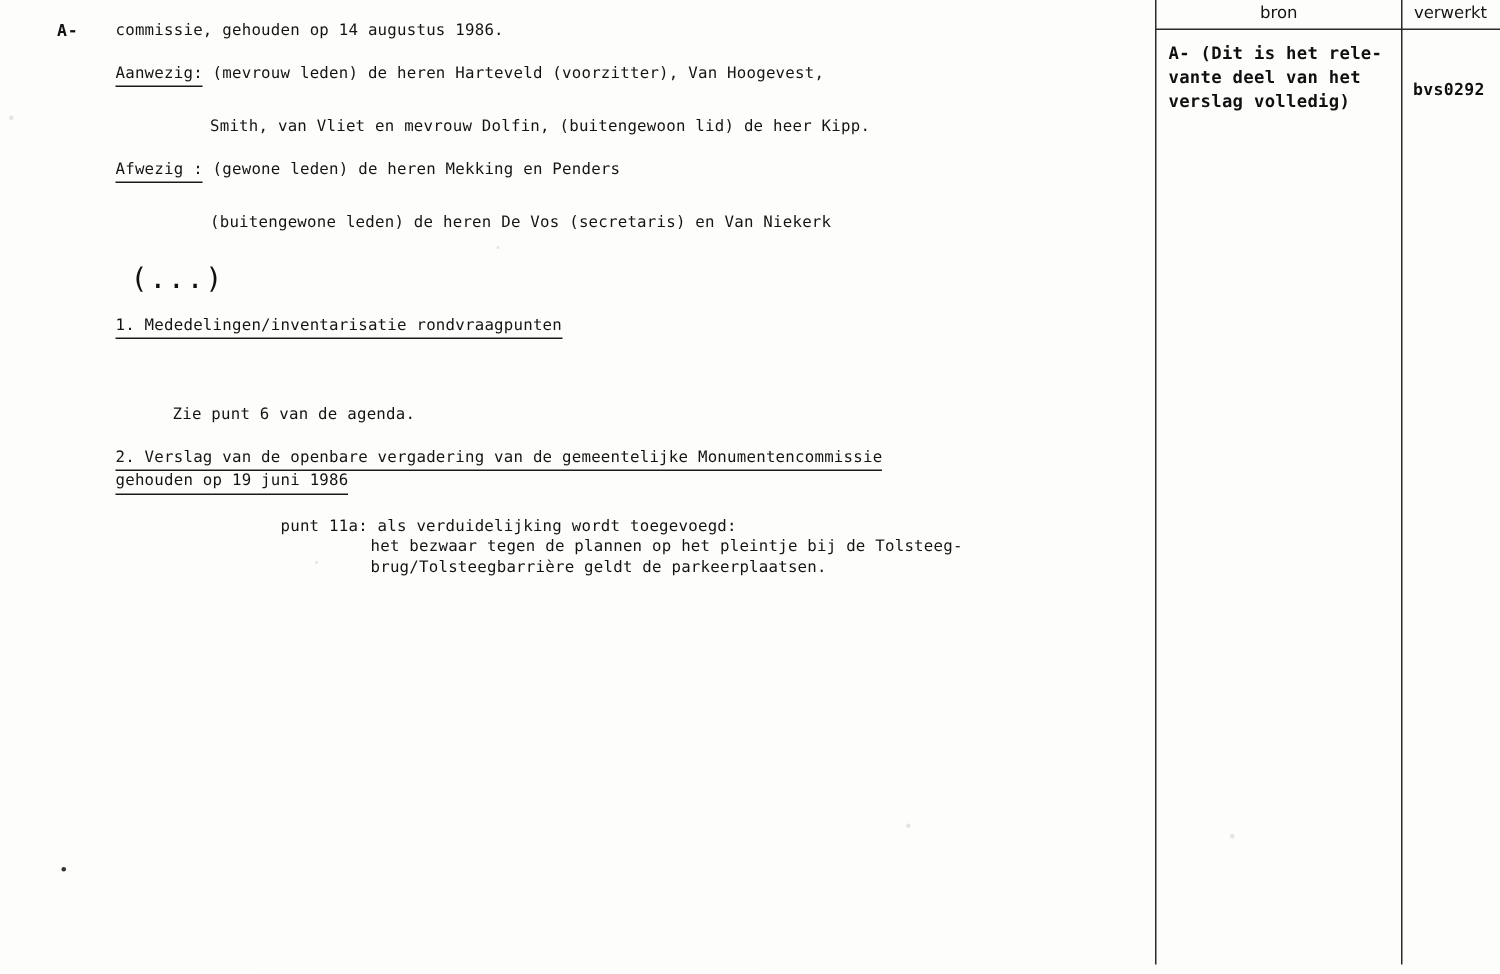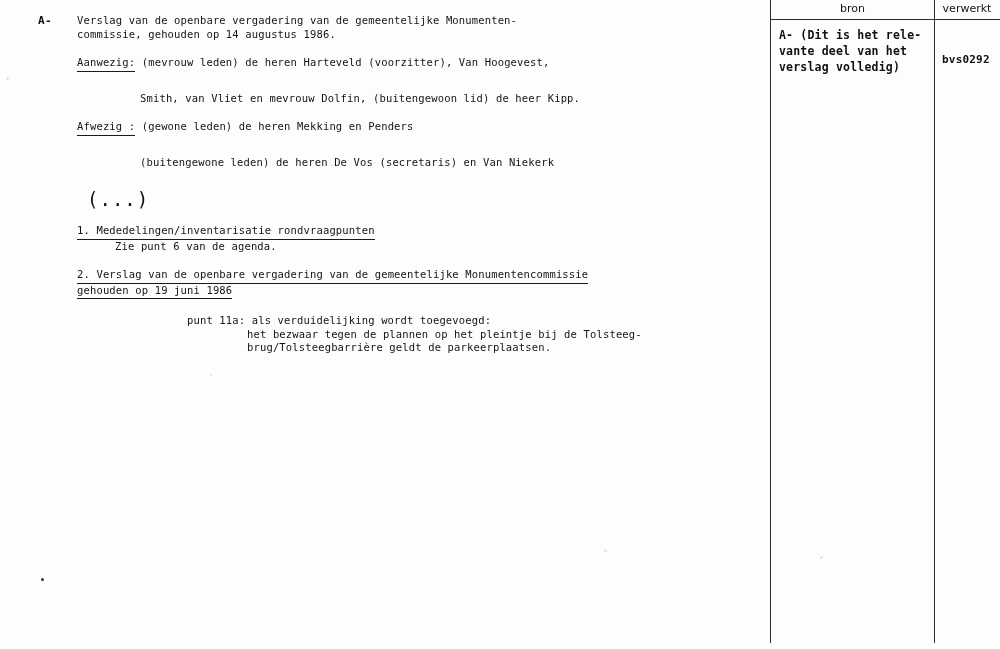--- a/index.html
+++ b/index.html
@@ -59,21 +59,21 @@
 
   .ellipsis {
     font-size: 19px;
     line-height: 20px;
     letter-spacing: 1px;
     padding-left: 10px;
     font-family: "DejaVu Sans Mono", monospace;
     color: #111;
   }
   .indent2 { padding-left: 63px; margin-top: 20px; }
-  .indent3 { padding-left: 38px; }
+  .indent3 { padding-left: 38px; margin-top: 44px; }
   .indent4 { padding-left: 110px; }
 
   .hdr-underline {
     display: inline-block;
     border-bottom: 1px solid #1a1a1a;
     padding-bottom: 1px;
   }
 
   
   .table {
@@ -156,21 +156,20 @@
   <div class="speck" style="left:331px; top:164px; width:2px; height:2px;"></div>
   <div class="speck" style="left:604px; top:549px; width:3px; height:3px;"></div>
   <div class="speck" style="left:210px; top:374px; width:2px; height:2px;"></div>
   <div class="speck" style="left:820px; top:556px; width:3px; height:3px;"></div>
   <div class="dot-left"></div>
 
   <div class="margin-mark">A-</div>
 
   <div class="body-col">
 
-    <div class="ln">Verslag van de openbare vergadering van de gemeentelijke Monumenten-</div>
     <div class="ln">commissie, gehouden op 14 augustus 1986.</div>
 
     <div class="gap-md"></div>
 
     <div class="ln"><span class="hdr-underline">Aanwezig:</span><span> (mevrouw leden) de heren Harteveld (voorzitter), Van Hoogevest,</span></div>
     <div class="ln indent2">Smith, van Vliet en mevrouw Dolfin, (buitengewoon lid) de heer Kipp.</div>
 
     <div class="gap-md"></div>
 
     <div class="ln"><span class="hdr-underline">Afwezig :</span><span> (gewone leden) de heren Mekking en Penders</span></div>

